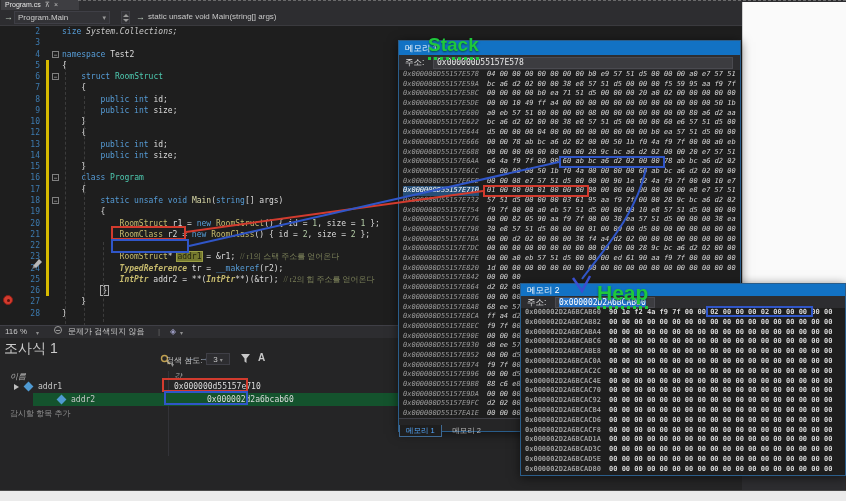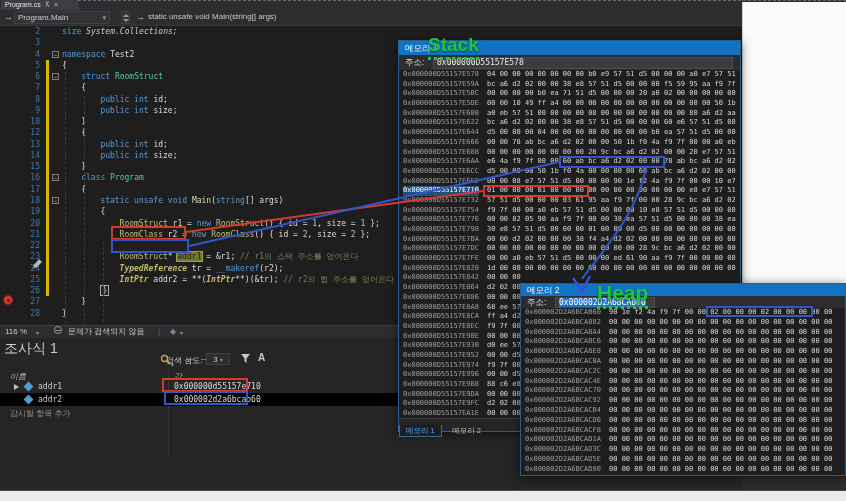--- a/index.html
+++ b/index.html
@@ -28,21 +28,21 @@
   .cl-bp{width:18px;flex:none;}
   .cl-num{width:22px;flex:none;text-align:right;color:#3d7bb0;font-size:8px;}
   .cl-chg{width:8px;flex:none;position:relative;}
   .cl-chg.on::after{content:"";position:absolute;left:6px;top:0;width:3px;height:100%;background:#d7ba00;}
   .cl-fold{width:14px;flex:none;position:relative;}
   .fold-box{position:absolute;left:4px;top:2px;width:7px;height:7px;border:1px solid #808080;box-sizing:border-box;
             color:#c0c0c0;font-size:6px;line-height:5px;text-align:center;background:#1e1e1e;}
   .cl-code{flex:1;}
   .tk-kw{color:#569cd6;} .tk-ty{color:#4ec9b0;} .tk-p{color:#dcdcdc;}
   .tk-tyg{color:#c7bb6e;} .tk-tyi{color:#c7bb6e;font-style:italic;font-weight:bold;}
-  .tk-m{color:#dcdcaa;} .tk-num{color:#b5cea8;} .tk-cm{color:#7a7f58;}
+  .tk-m{color:#dcdcaa;} .tk-num{color:#b5cea8;} .tk-cm{color:#7a7f58;font-family:Liberation Serif, serif;}
   .tk-it{color:#c8c8c8;font-style:italic;}
   .tk-sel{background:#74782e;color:#23230f;outline:1px solid #9a9e44;}
   .tk-crt{border:1px solid #b0b0b0;padding:0 1px;color:#dcdcdc;}
   .guide{position:absolute;width:0;border-left:1px dashed #3c3c3c;}
   #bp-dot{left:3px;top:295px;width:10px;height:10px;border-radius:50%;background:#d23b2e;border:1px solid #8f1f16;box-sizing:border-box;}
   #bp-dot::after{content:"";position:absolute;left:3px;top:3px;width:3px;height:3px;border-radius:50%;background:#5a120c;}
   #pencil{left:31px;top:256px;}
   
   #statusbar{left:0;top:325px;width:742px;height:13px;background:#2d2d30;border-top:1px solid #3f3f46;
              box-sizing:border-box;color:#c8c8c8;font-size:8px;line-height:12px;}
@@ -80,22 +80,22 @@
   .mem-addrbar .lbl{position:absolute;left:6px;top:2px;font-size:8.5px;color:#e0e0e0;}
   .addr-field{position:absolute;top:1.5px;height:12px;background:#3c3c40;border:1px solid #4a4a50;
               box-sizing:border-box;font-family:"DejaVu Sans Mono",monospace;font-size:8px;line-height:10px;
               color:#e8e8e8;padding:0 3px;}
   .addr-field .seled{background:#2472c8;color:#fff;}
   .mem-body{position:relative;overflow:hidden;}
   .mem-row{white-space:pre;font-family:"DejaVu Sans Mono",monospace;font-size:7px;}
   .mem-addr-col{display:inline-block;width:76px;margin-left:4px;margin-right:8px;color:#9d9d9d;}
   .mem-addr-col.sel{background:#264f78;color:#ffffff;}
   .mem-bytes{color:#d6d6d6;}
-  #mem1 .mem-row{height:9.7px;line-height:9.7px;}
-  #mem2 .mem-row{height:9.8px;line-height:9.8px;}
+  #mem1 .mem-row{height:9.7px;line-height:9.7px;font-style:italic;}
+  #mem2 .mem-row{height:9.8px;line-height:9.8px;font-weight:bold;}
   #mem1-tabs{position:absolute;left:0;bottom:0;width:100%;height:12px;background:#252526;border-top:1px solid #3f3f46;}
   .mtab{display:inline-block;height:11px;font-size:7.5px;line-height:11px;padding:0 6px;}
   .mtab.active{color:#55aaff;border:1px solid #3f6a94;border-top:none;background:#1e1e1e;}
   .mtab.idle{color:#bbbbbb;}
   
   .annbox{position:absolute;box-sizing:border-box;z-index:55;pointer-events:none;}
   .red{border:2px solid #d23b2e;} .blue{border:2px solid #3056c8;}
   #svg-lines{left:0;top:0;z-index:60;pointer-events:none;}
   .green-label{position:absolute;z-index:62;font-weight:bold;color:#1ec83c;
                border-bottom:3px dotted #1ec83c;padding-bottom:1px;text-shadow:0 1px 2px rgba(0,40,0,.6);}
@@ -205,21 +205,21 @@
       <span class="abs" style="left:174px;">값</span>
     </div>
     <div class="abs" id="col-split"></div>
 
     <div class="abs wrow" style="top:42px;">
       <span class="expander"></span>
       <span class="vdiamond"></span>
       <span class="name">addr1</span>
       <span class="val">0x000000d55157e710</span>
     </div>
-    <div class="abs wrow" style="top:55px;background:#000000;">
+    <div class="abs wrow" style="top:55px;background:#14532d;margin-left:33px;">
       <span class="vdiamond"></span>
       <span class="name">addr2</span>
       <span class="val">0x000002d2a6bcab60</span>
     </div>
     <div class="abs" id="watch-add">감시할 항목 추가</div>
   </div>
 
   <div class="abs" id="white-tr"></div>
   <div class="abs" id="bottom-strip"></div>
 

